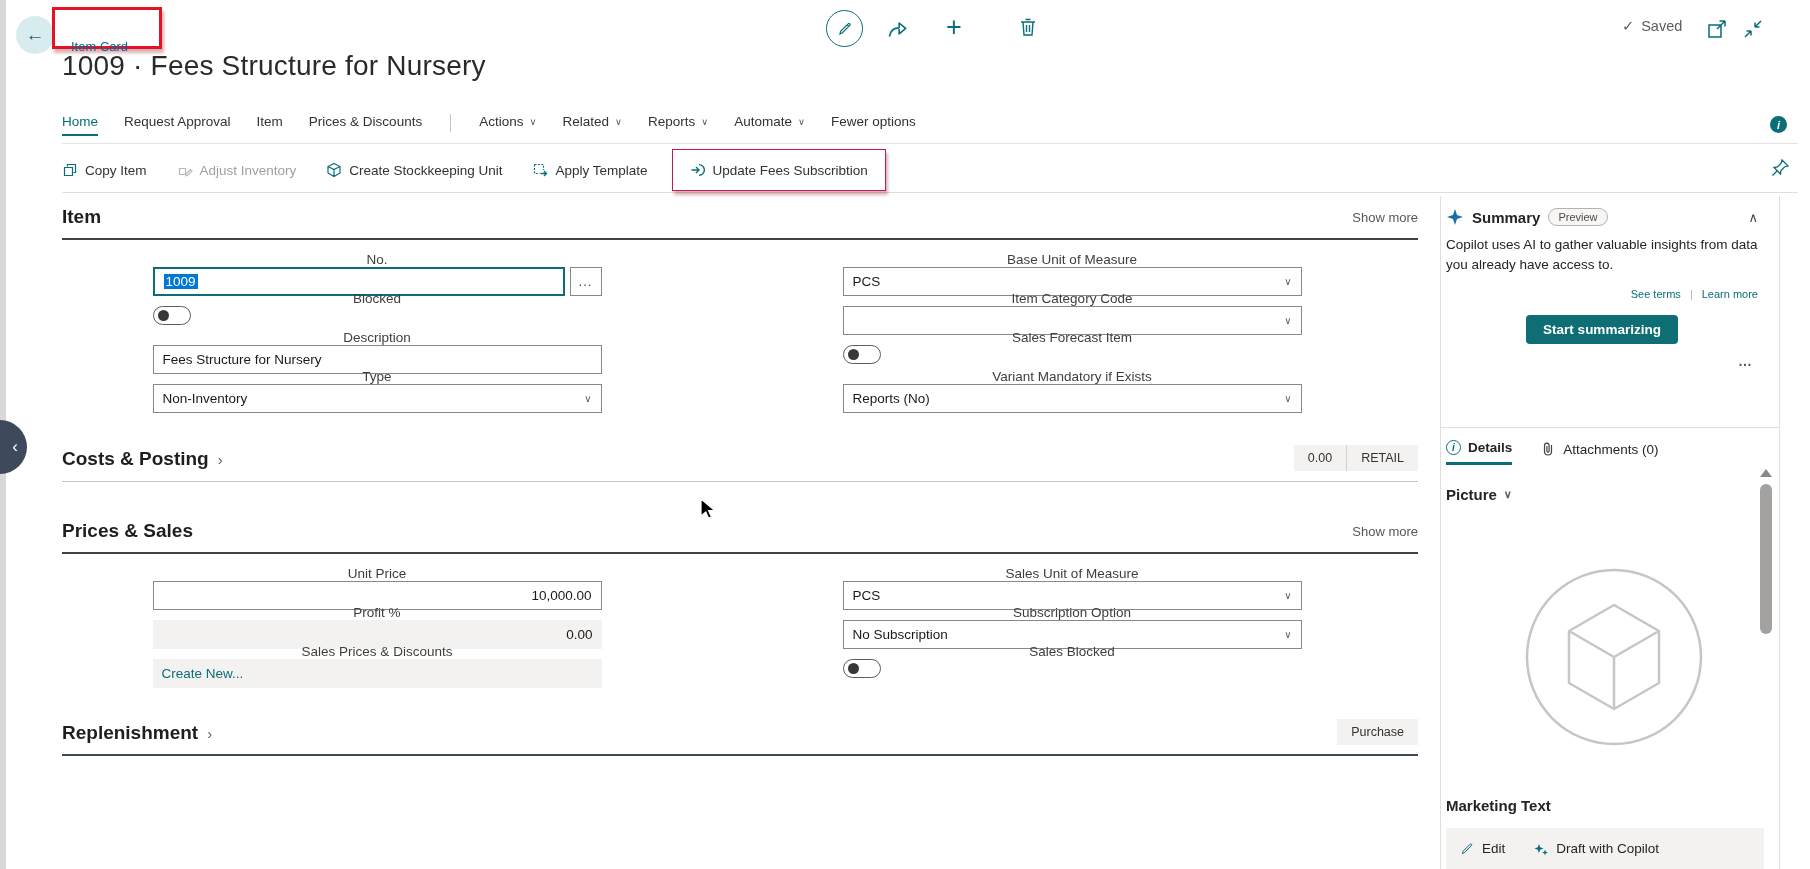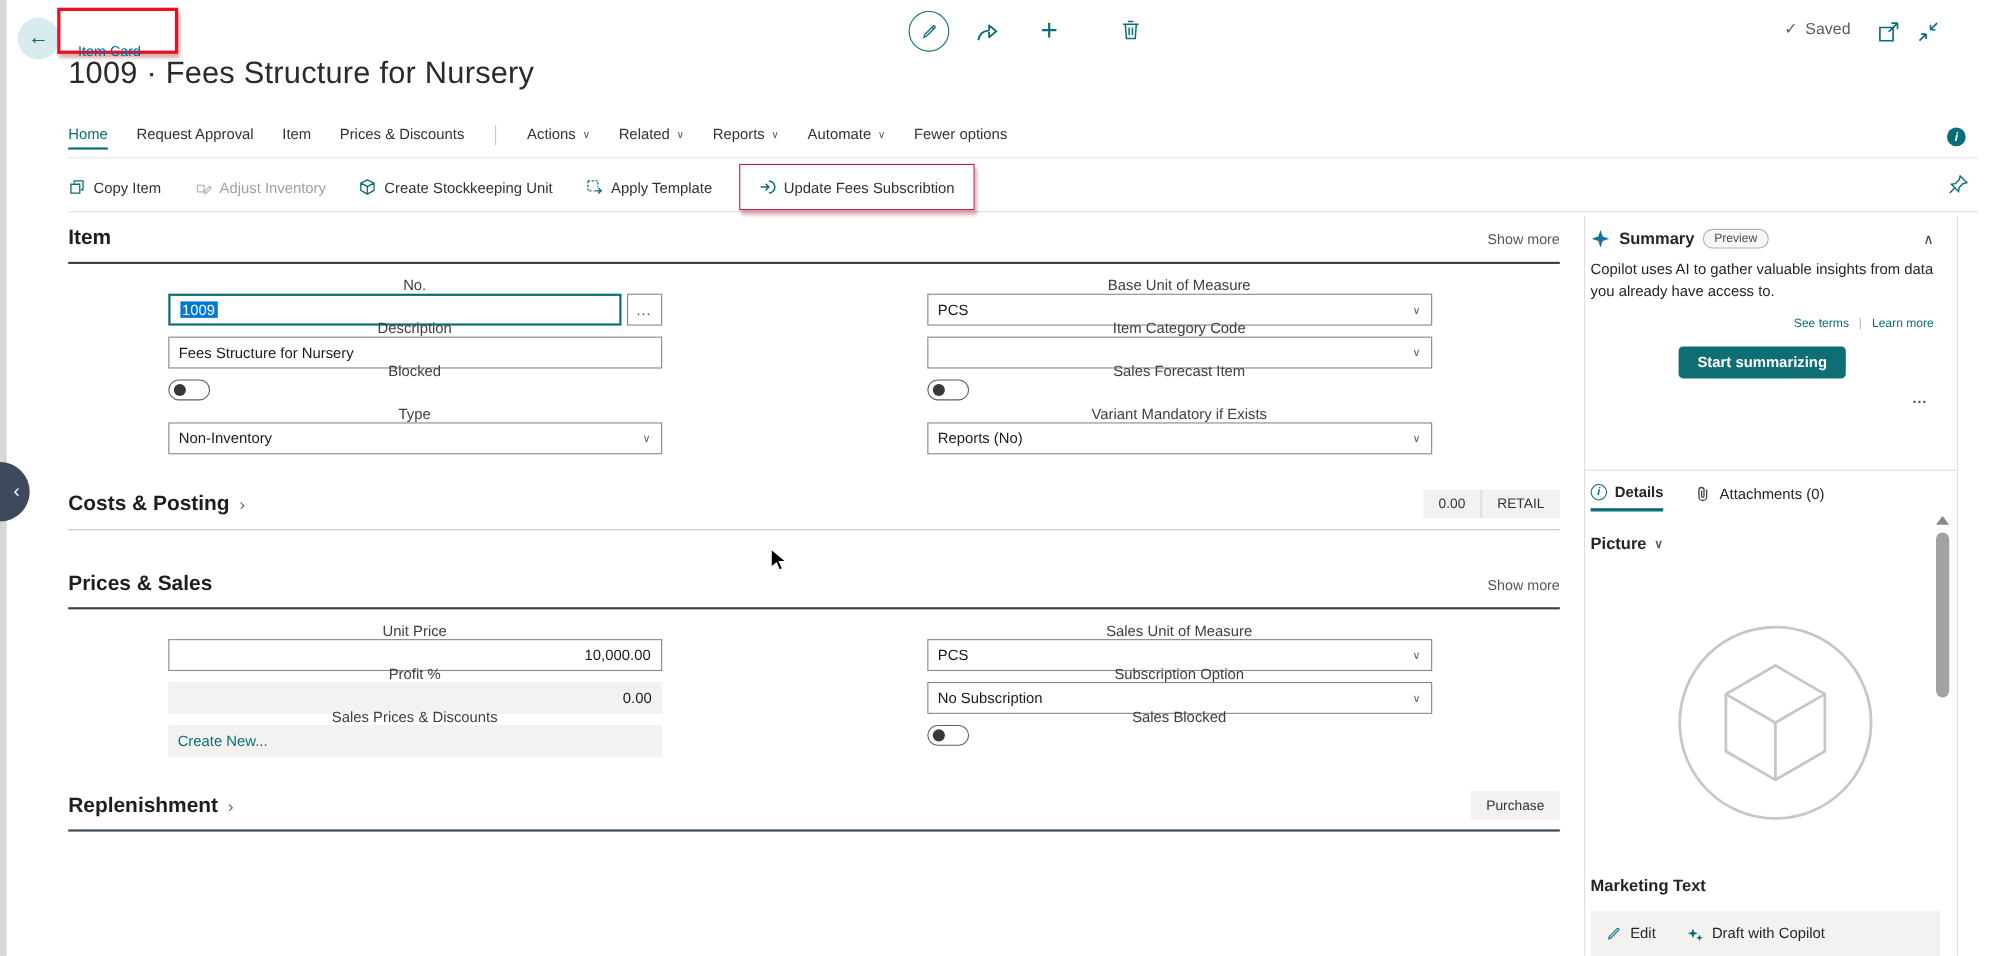--- a/index.html
+++ b/index.html
@@ -293,34 +293,34 @@
         <span class="flabel">No.</span>
         <span class="leader"></span>
         <span class="fwrap">
           <span class="fbox focused">
               <span class="sel">1009</span>
             </span>
           <span class="browse-btn">...</span>
         </span>
       </div>
       <div class="frow">
+        <span class="flabel">Blocked</span>
+        <span class="leader"></span>
+        <span class="fwrap">
+            <span class="toggle">
+              <span class="knob"></span>
+            </span>
+          </span>
+      </div>
+      <div class="frow">
         <span class="flabel">Description</span>
         <span class="leader"></span>
         <span class="fwrap">
             <span class="fbox">
               <span>Fees Structure for Nursery</span>
-            </span>
-          </span>
-      </div>
-      <div class="frow">
-        <span class="flabel">Blocked</span>
-        <span class="leader"></span>
-        <span class="fwrap">
-            <span class="toggle">
-              <span class="knob"></span>
             </span>
           </span>
       </div>
       <div class="frow">
         <span class="flabel">Type</span>
         <span class="leader"></span>
         <span class="fwrap">
             <span class="fbox select">
               <span>Non-Inventory</span>
               <span class="chev">∨</span>

